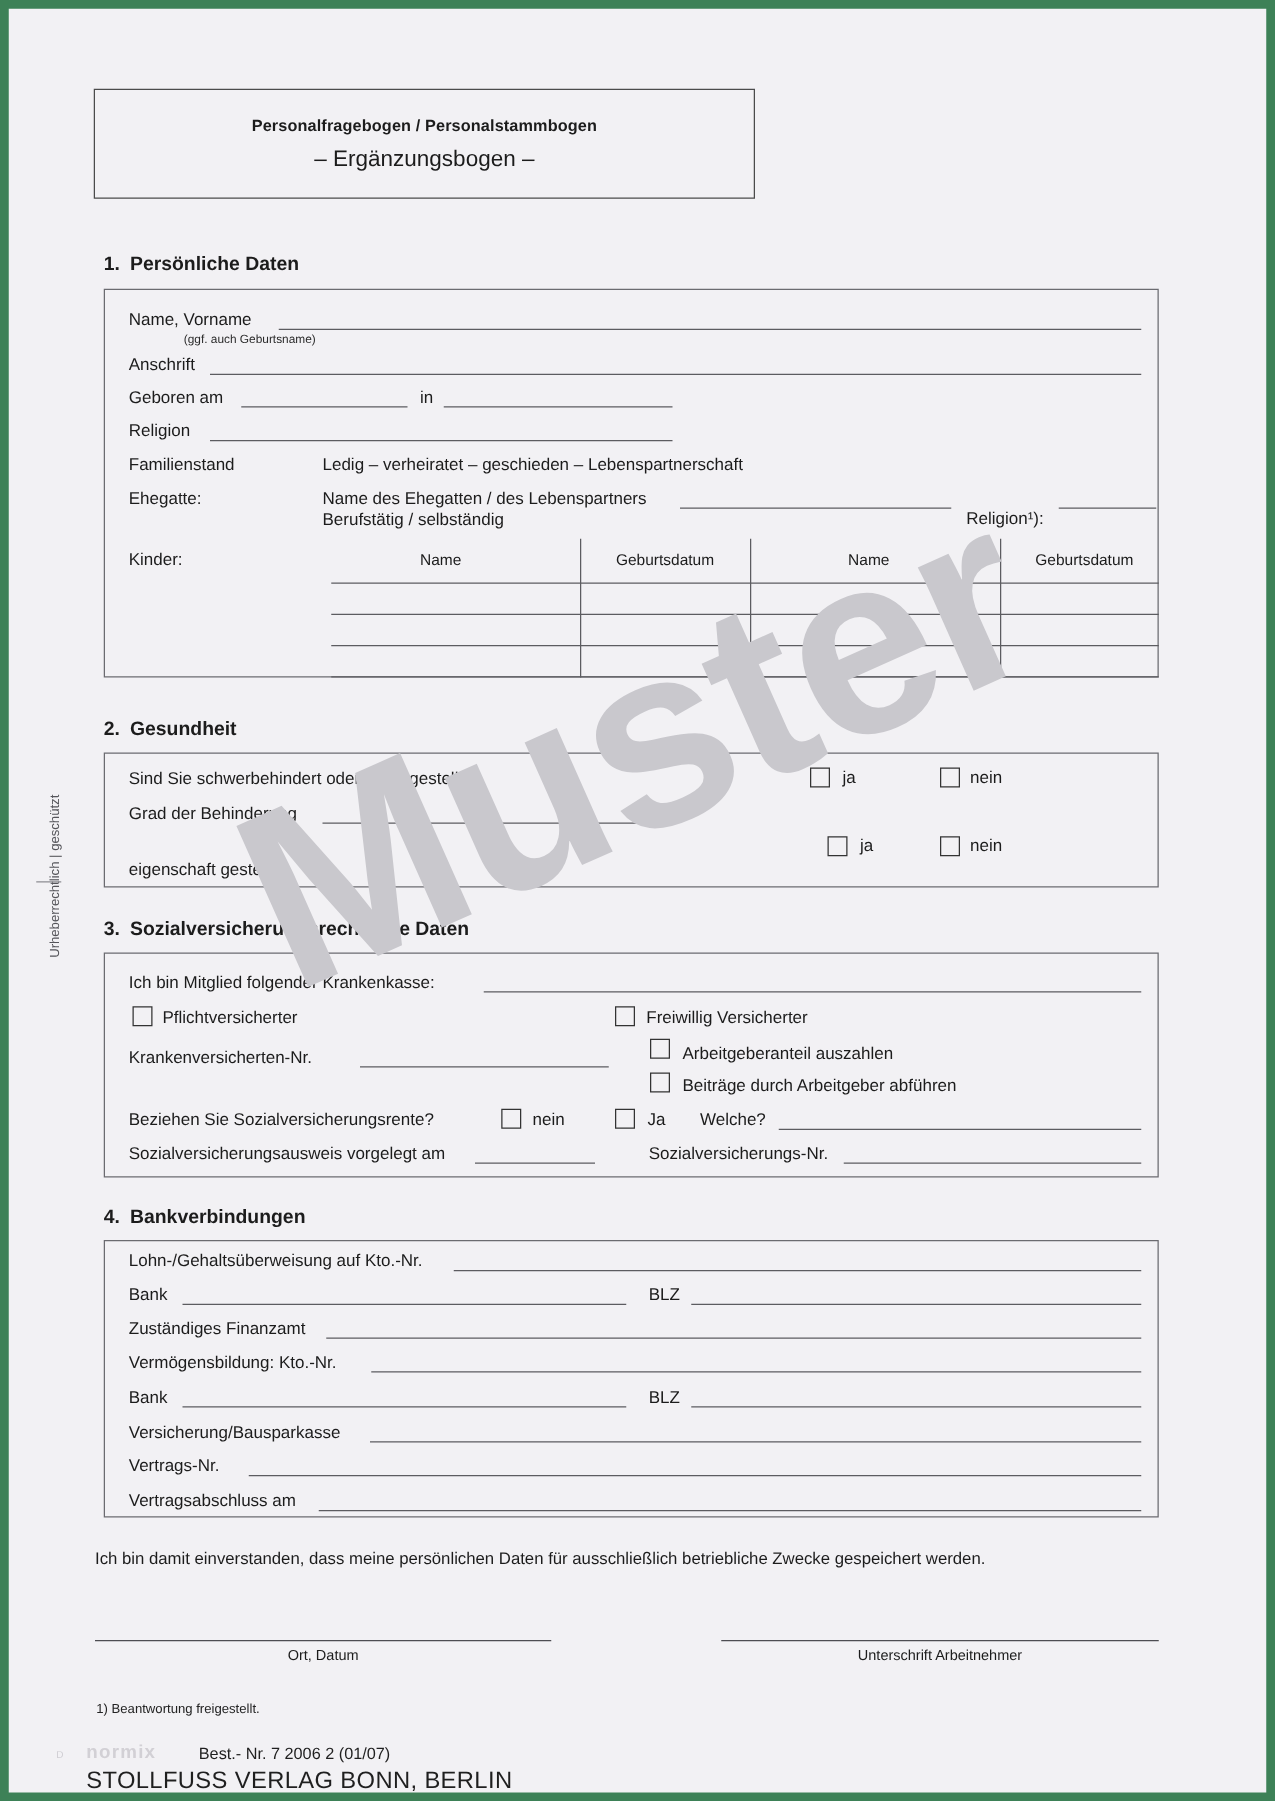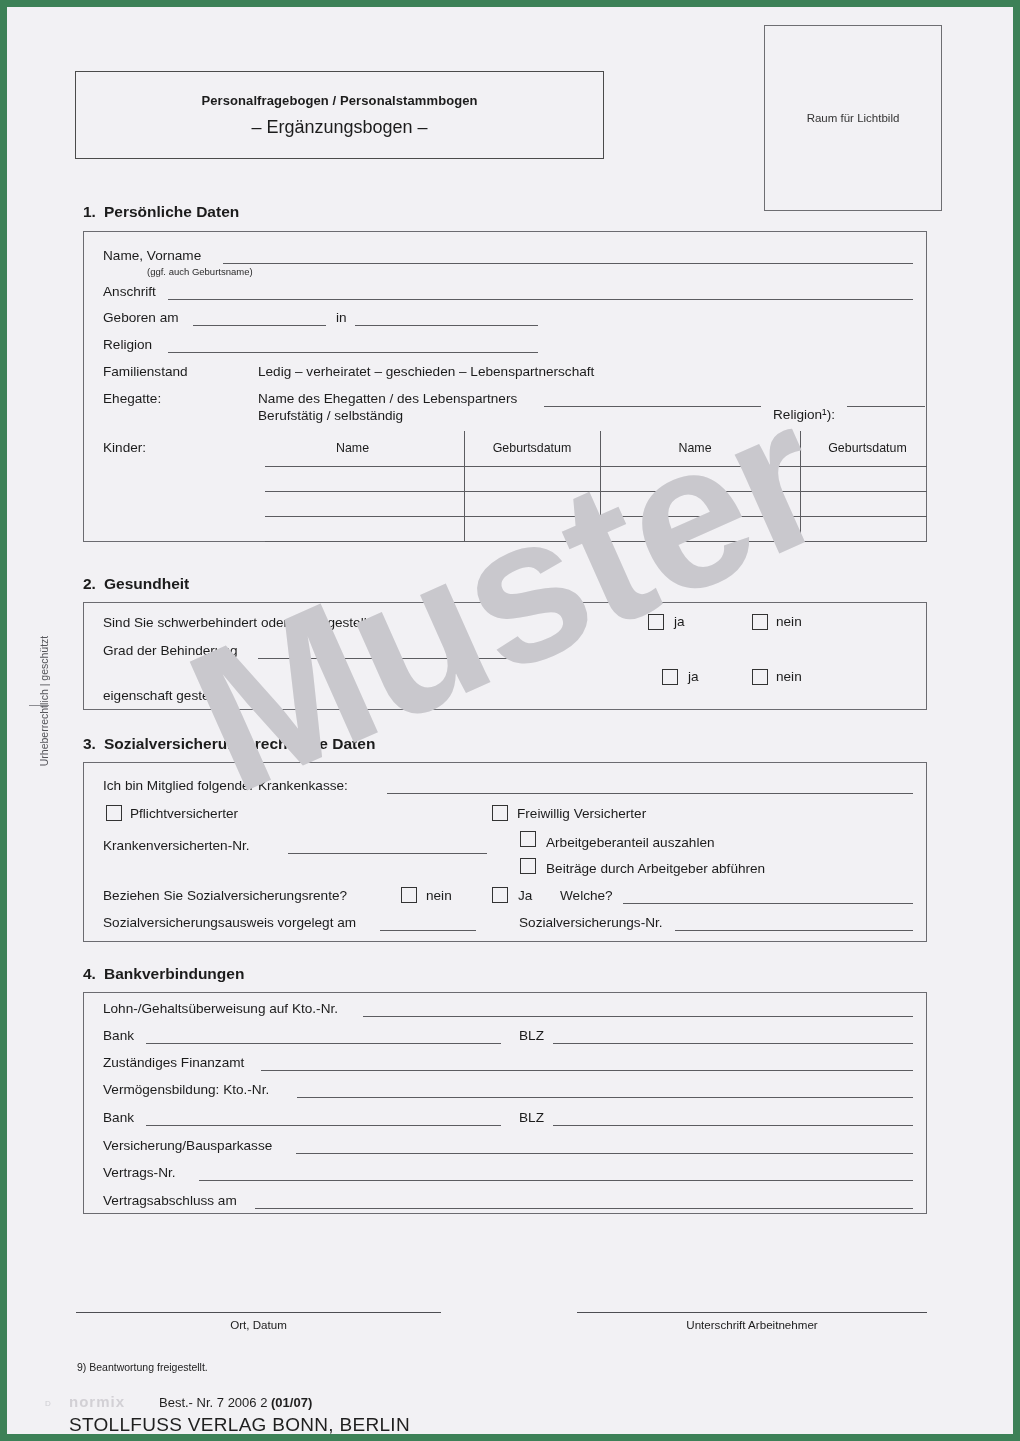--- a/index.html
+++ b/index.html
@@ -103,37 +103,34 @@
   .sig-line{position:absolute;border-top:1.1px solid #4d4d52;height:0;}
   .sig-cap{position:absolute;font-size:11.6px;text-align:center;white-space:nowrap;}
 
   
   .footnote{position:absolute;left:70px;top:1354px;font-size:10.5px;color:#232323;}
   .foot-normix{
     position:absolute;left:62px;top:1386px;
     font-size:15px;font-weight:bold;color:#d2d0d5;letter-spacing:1px;
   }
   .foot-best{position:absolute;left:152px;top:1388px;font-size:13px;color:#1f1f1f;}
-  .foot-best b{font-weight:bold;}
+  .foot-best b{font-weight:normal;}
   .foot-verlag{position:absolute;left:62px;top:1407px;font-size:19px;letter-spacing:.3px;color:#1f1f1f;}
   .foot-mark{position:absolute;left:38px;top:1392px;font-size:8px;color:#cfced3;}
 </style>
 </head>
 <body>
 
 <div class="sheet">
 
   <div class="title-box">
     <div class="title-main">Personalfragebogen / Personalstammbogen</div>
     <div class="title-sub">– Ergänzungsbogen –</div>
   </div>
 
-  <div class="photo-box">
-    <span>Raum für Lichtbild</span>
-  </div>
 
   <div class="vert-wrap">
     <div class="vert-txt">Urheberrechtlich | geschützt</div>
   </div>
   <div class="vert-sep"></div>
 
   <div class="sec-head" style="left:76px;top:196px;">
     <span class="num">1.</span><span>Persönliche Daten</span>
   </div>
   <div class="fbox" style="left:76px;top:224px;width:844px;height:311px;"></div>
@@ -259,28 +256,29 @@
 
   <div class="lbl" style="left:96px;top:1131px;">Versicherung/Bausparkasse</div>
   <div class="rule" style="left:289px;top:1146px;width:617px;"></div>
 
   <div class="lbl" style="left:96px;top:1158px;">Vertrags-Nr.</div>
   <div class="rule" style="left:192px;top:1173px;width:714px;"></div>
 
   <div class="lbl" style="left:96px;top:1186px;">Vertragsabschluss am</div>
   <div class="rule" style="left:248px;top:1201px;width:658px;"></div>
 
+  <div class="consent" style="left:69px;top:1232px;">Ich bin damit einverstanden, dass meine persönlichen Daten für ausschließlich betriebliche Zwecke gespeichert werden.</div>
 
   <div class="sig-line" style="left:69px;top:1305px;width:365px;"></div>
   <div class="sig-cap" style="left:69px;top:1311px;width:365px;">Ort, Datum</div>
 
   <div class="sig-line" style="left:570px;top:1305px;width:350px;"></div>
   <div class="sig-cap" style="left:570px;top:1311px;width:350px;">Unterschrift Arbeitnehmer</div>
 
-  <div class="footnote">9) Beantwortung freigestellt.</div>
+  <div class="footnote">1) Beantwortung freigestellt.</div>
   <div class="foot-mark">D</div>
   <div class="foot-normix">normix</div>
   <div class="foot-best"><span>Best.- Nr. 7 2006 2 </span><b>(01/07)</b></div>
   <div class="foot-verlag">STOLLFUSS VERLAG BONN, BERLIN</div>
 
   <div class="watermark">Muster</div>
 
 </div>
 
 <div class="page-border"></div>

